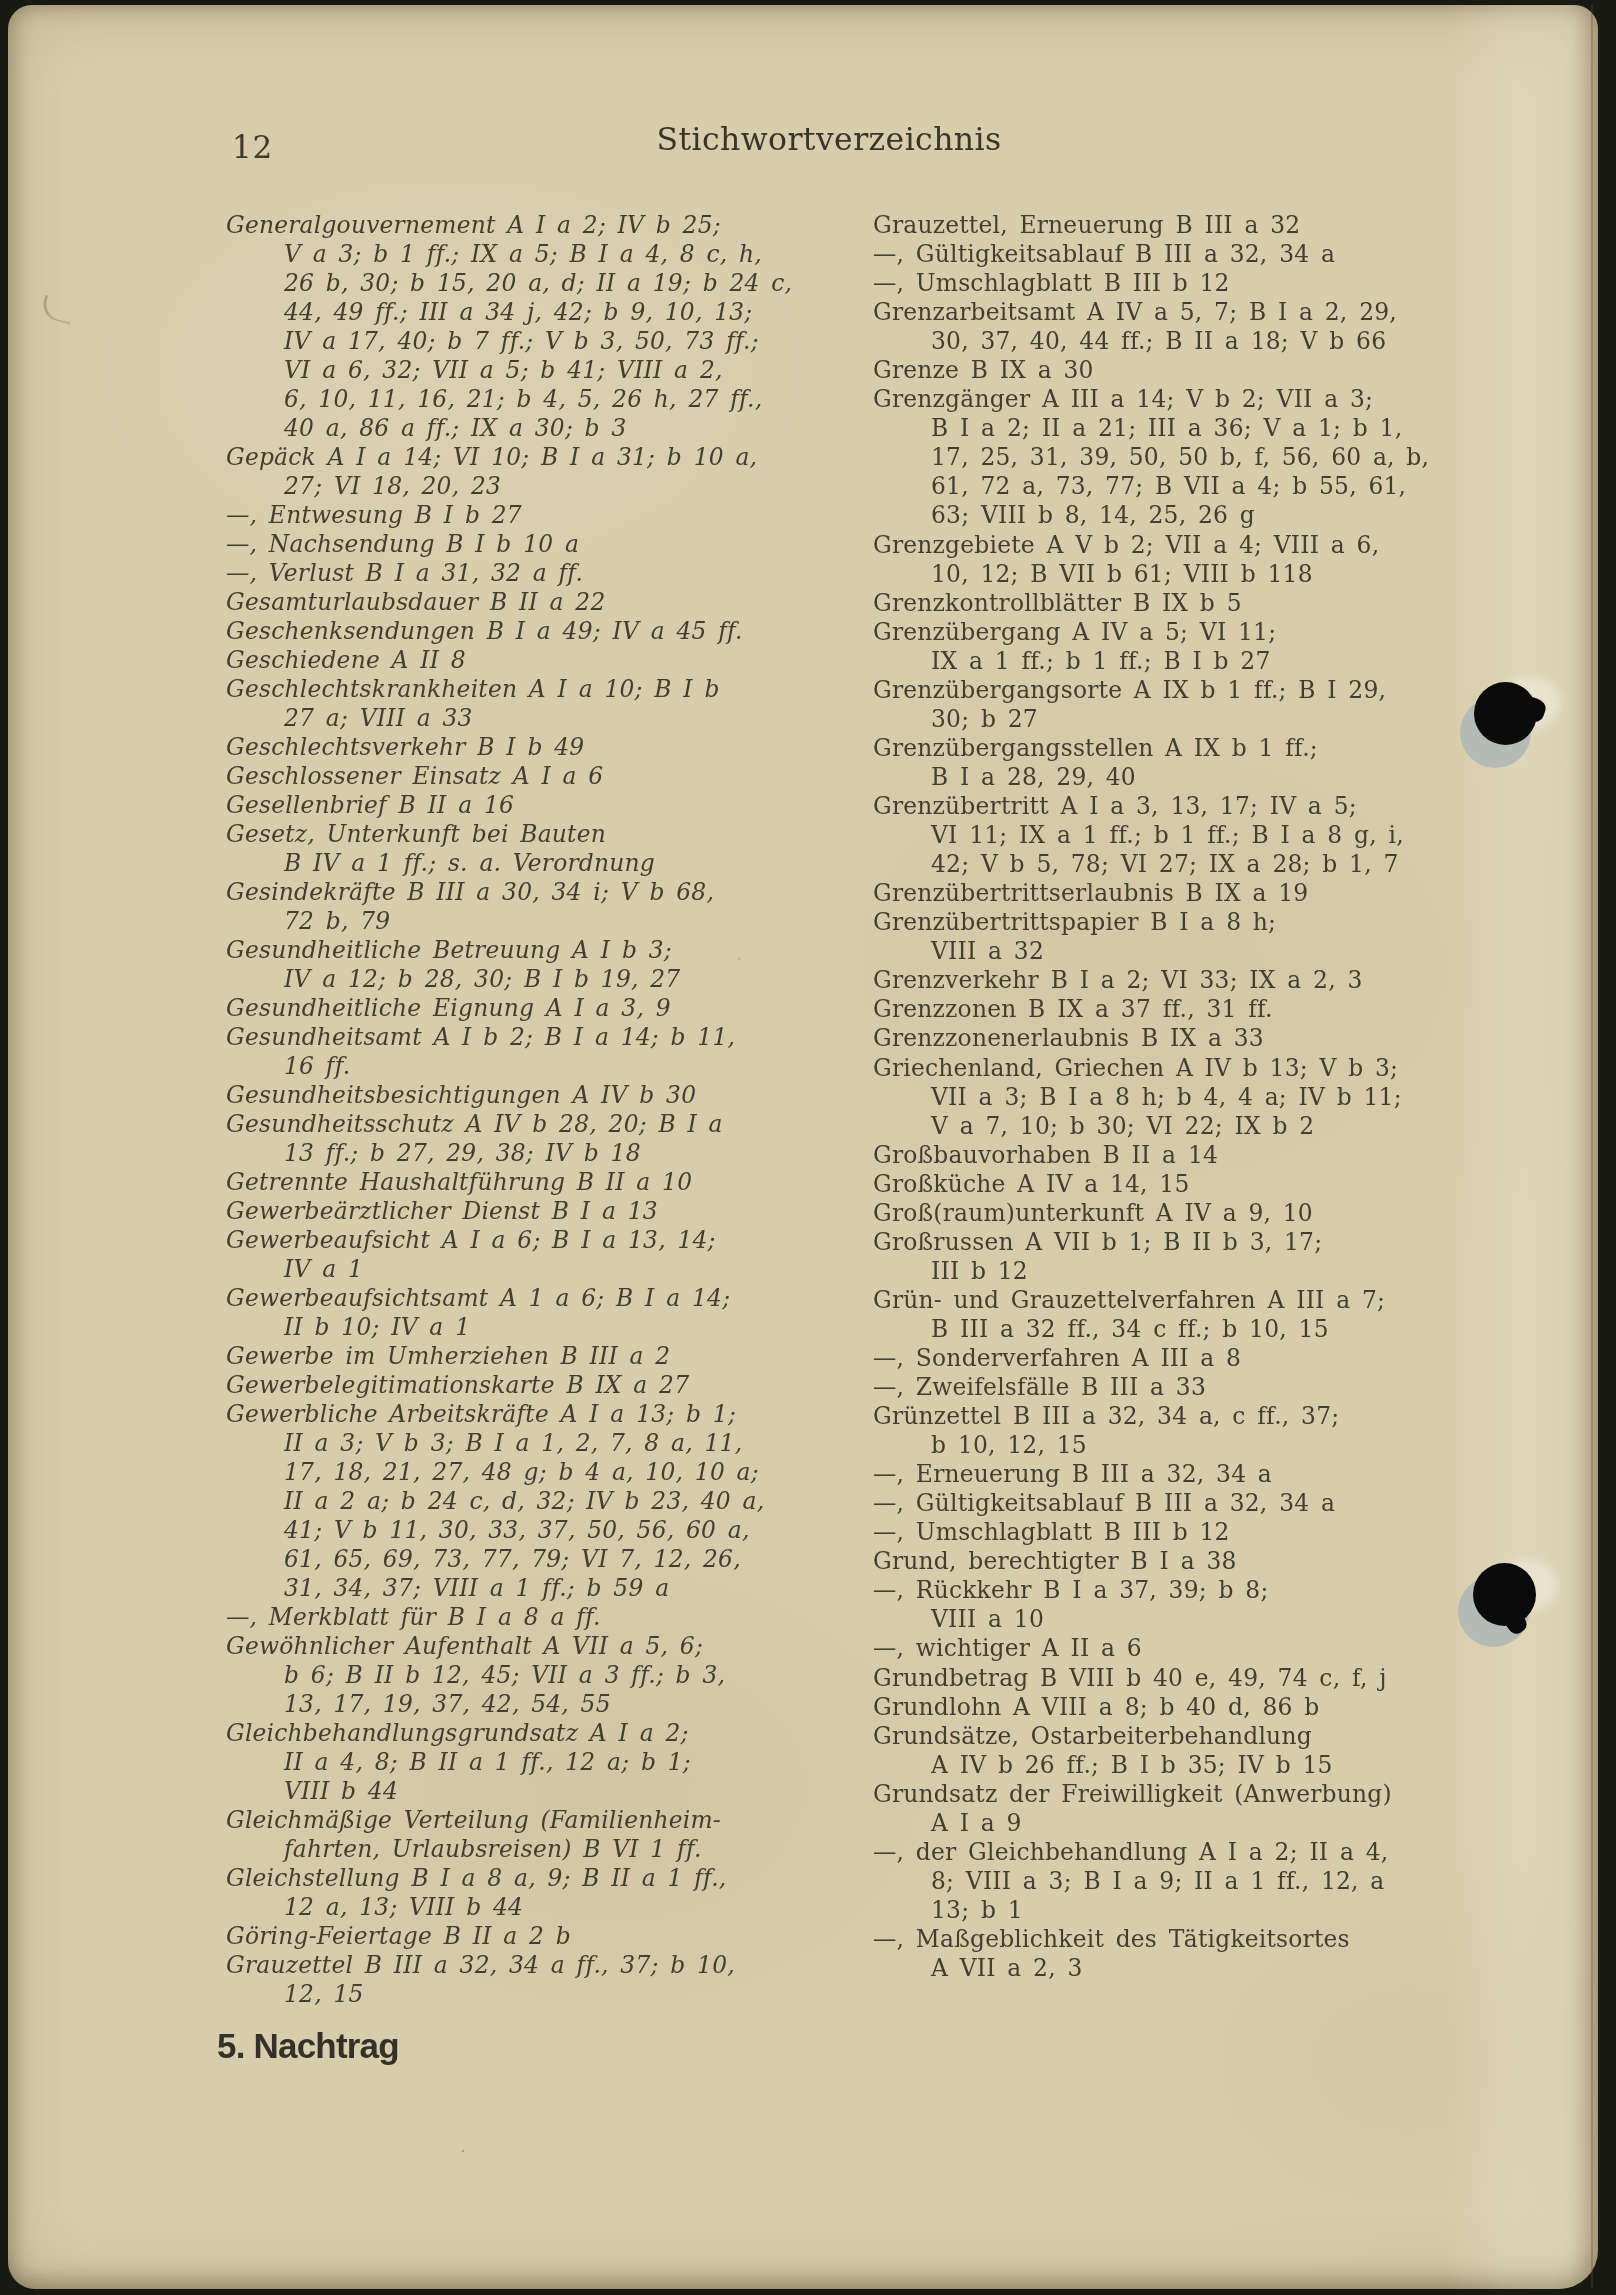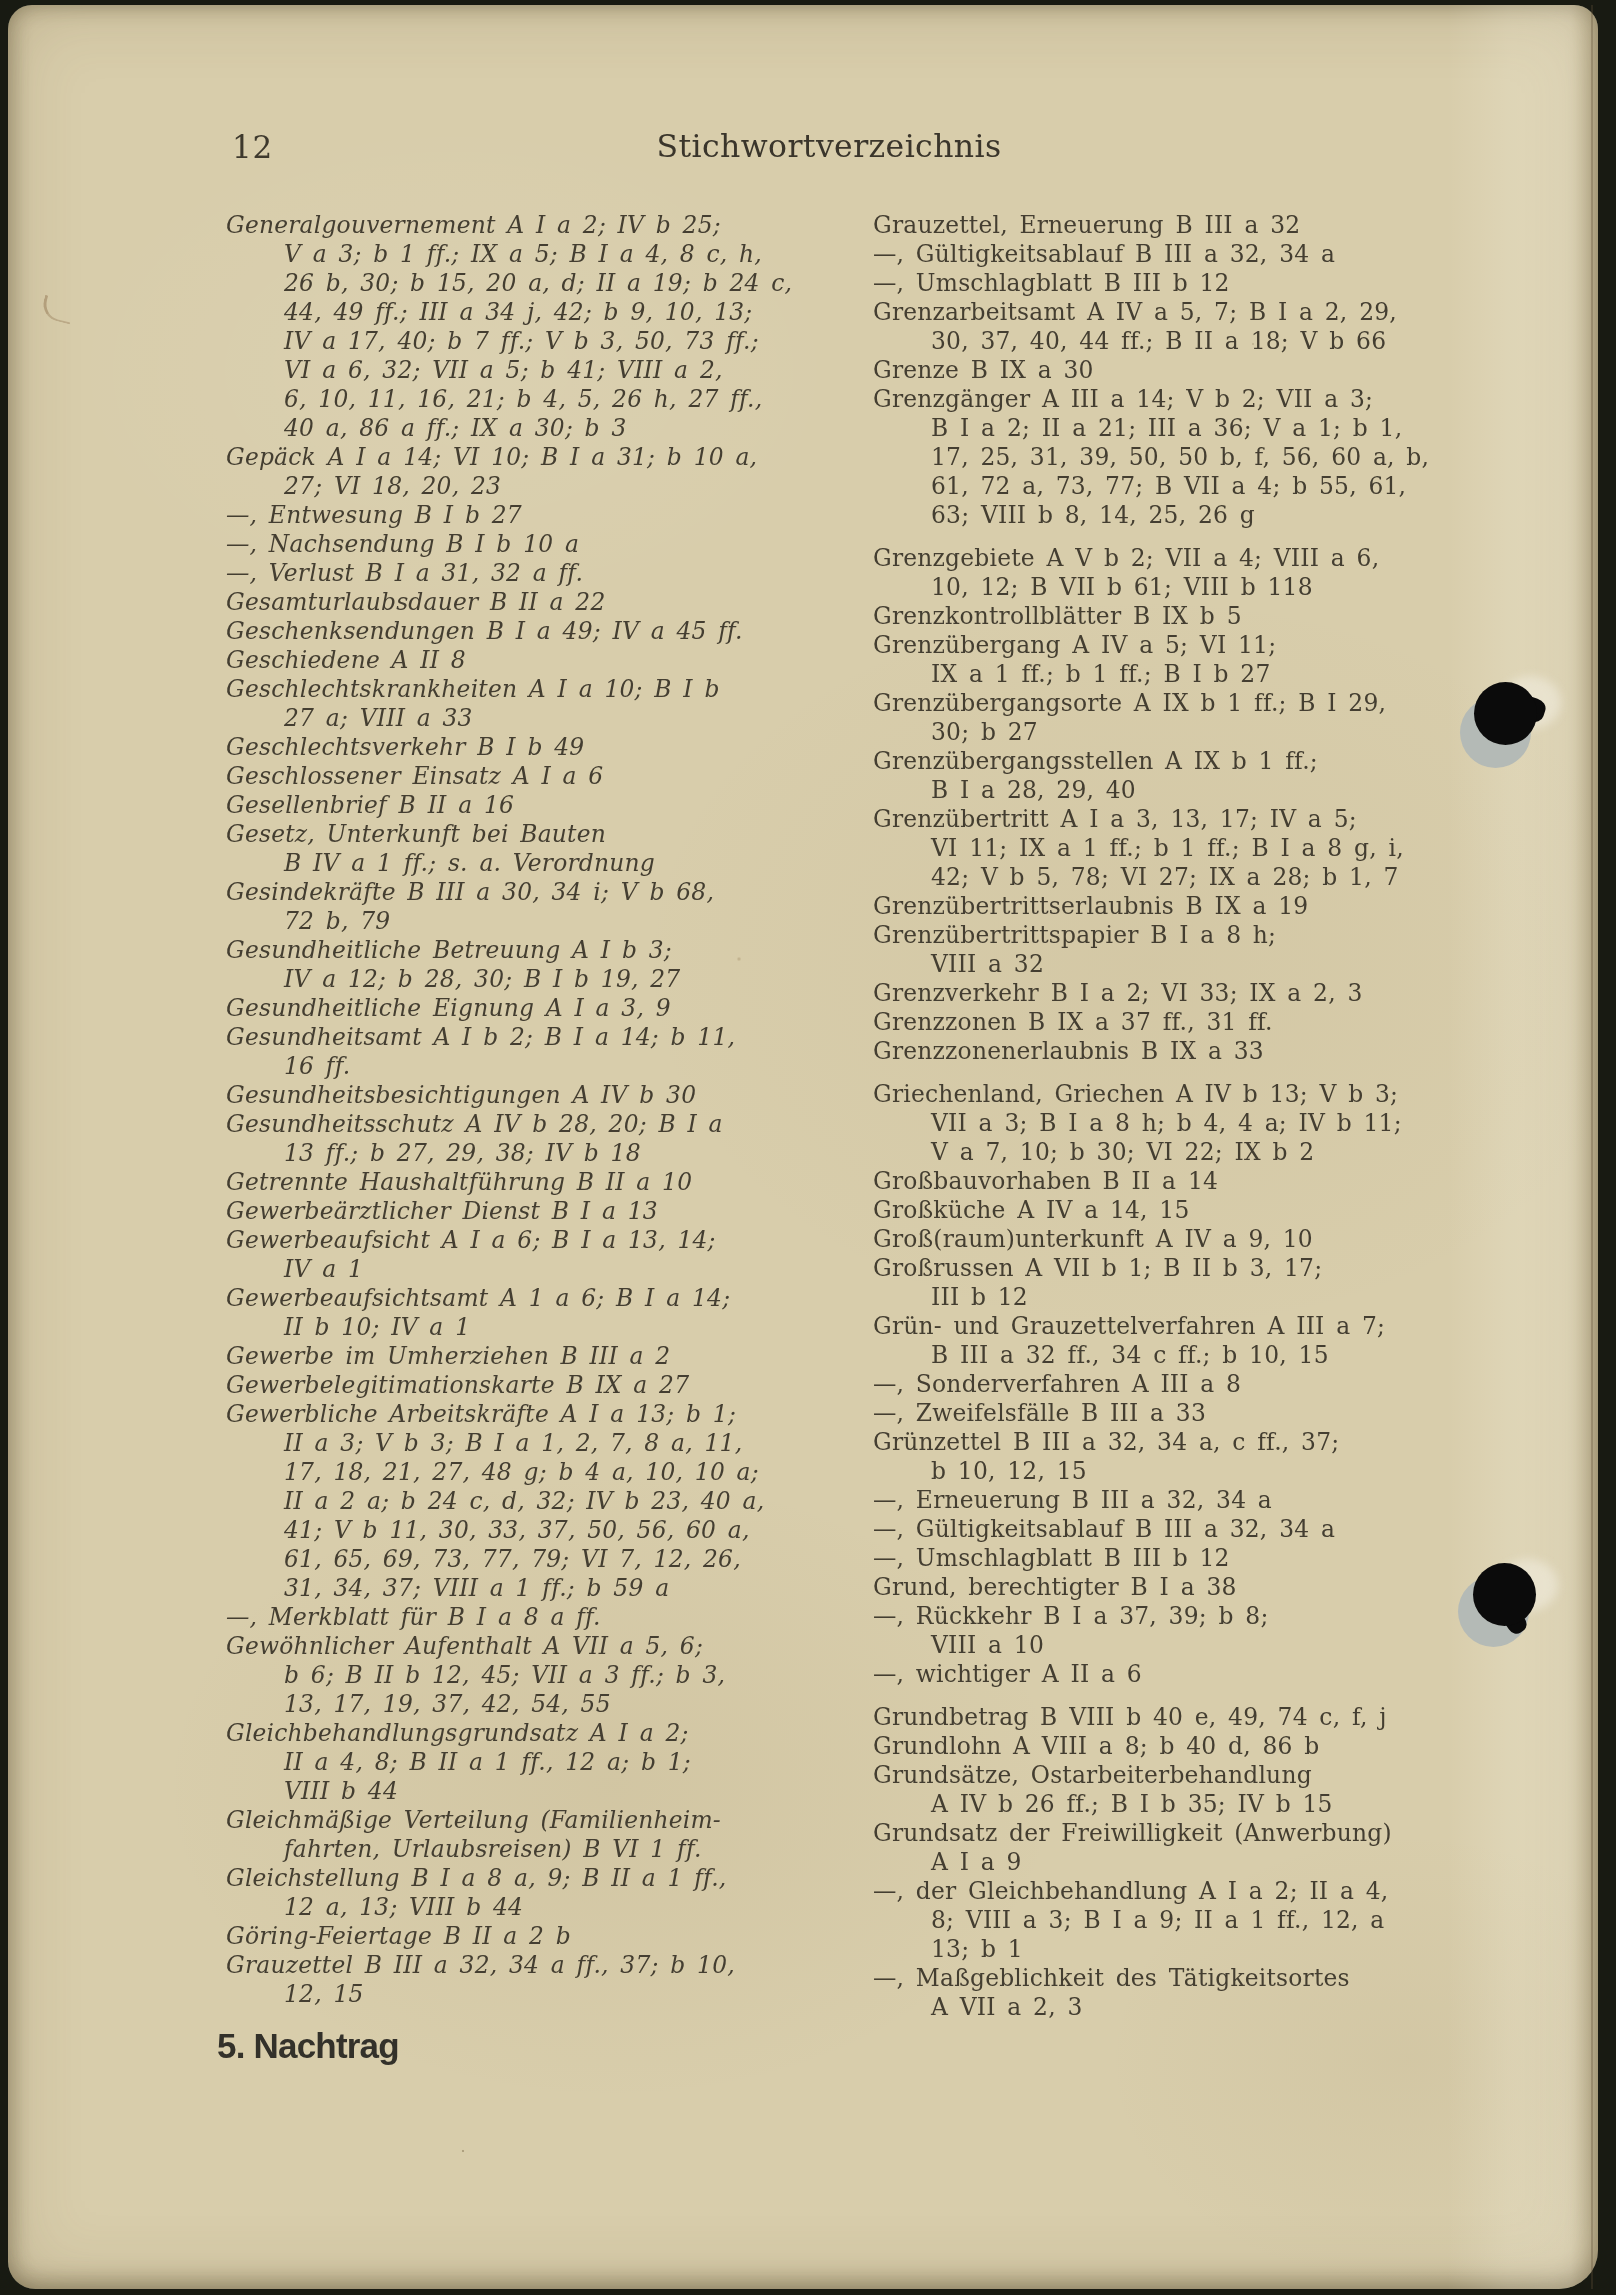--- a/index.html
+++ b/index.html
@@ -39,34 +39,34 @@
   .edge-line{
     position:absolute;left:1583px;top:0;width:2.4px;height:100%;
     background:rgba(95,82,55,.32);
   }
   
   .page-number{
     position:absolute;left:224px;top:124px;
     font-size:31px;line-height:36px;color:#3e392d;letter-spacing:0.8px;
   }
   .page-title{
-    position:absolute;left:821px;top:123px;transform:translateX(-50%);
+    position:absolute;left:821px;top:116px;transform:translateX(-50%);
     font-size:31.5px;line-height:37px;color:#3a352b;letter-spacing:0.4px;white-space:nowrap;
   }
   
   .col{
     position:absolute;top:206px;
     font-size:23.4px;line-height:29px;color:#443e31;
     letter-spacing:0.2px;word-spacing:4px;
   }
   .col-left{left:218px;width:622px;}
   .col-right{left:865px;width:647px;}
   .line{white-space:nowrap;}
   .line.cont{margin-left:58px;}
-  .line.gap{margin-top:14px;}
+  .line.gap{margin-top:1px;}
   
   .nachtrag{
     position:absolute;left:209px;top:2021px;
     font-family:"Liberation Sans", sans-serif;font-weight:bold;
     font-size:35px;line-height:40px;letter-spacing:-0.8px;color:#33312a;
   }
   
   .hole-halo{position:absolute;border-radius:50%;background:rgba(242,239,226,.55);filter:blur(4.8px);}
   .hole-rim{position:absolute;border-radius:50%;background:#b4bab6;}
   .hole-black{position:absolute;border-radius:50%;background:#0b0b0b;}

